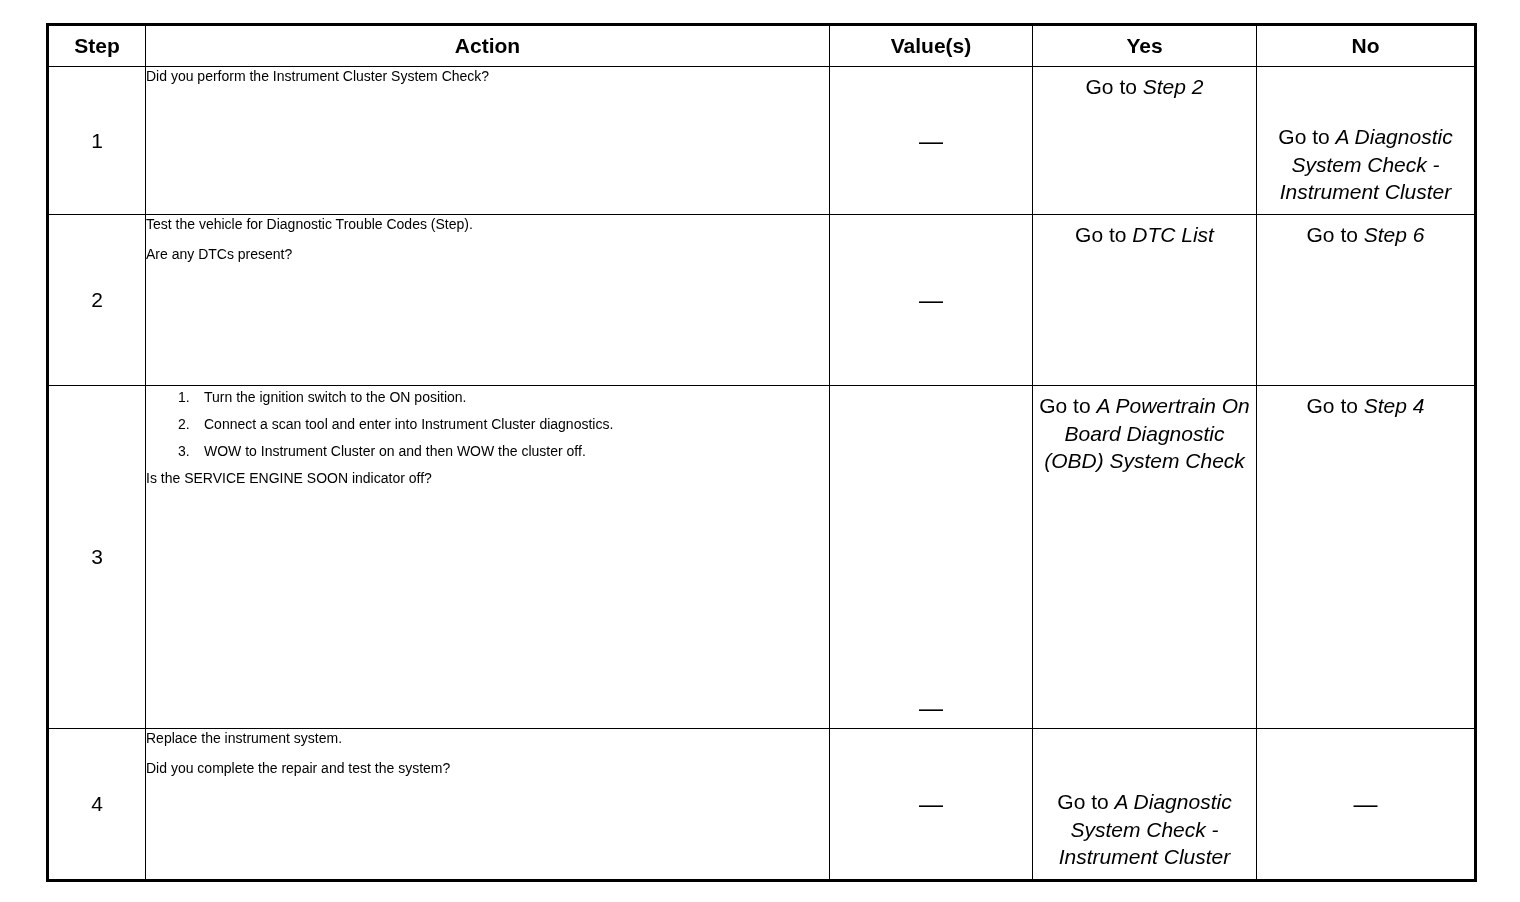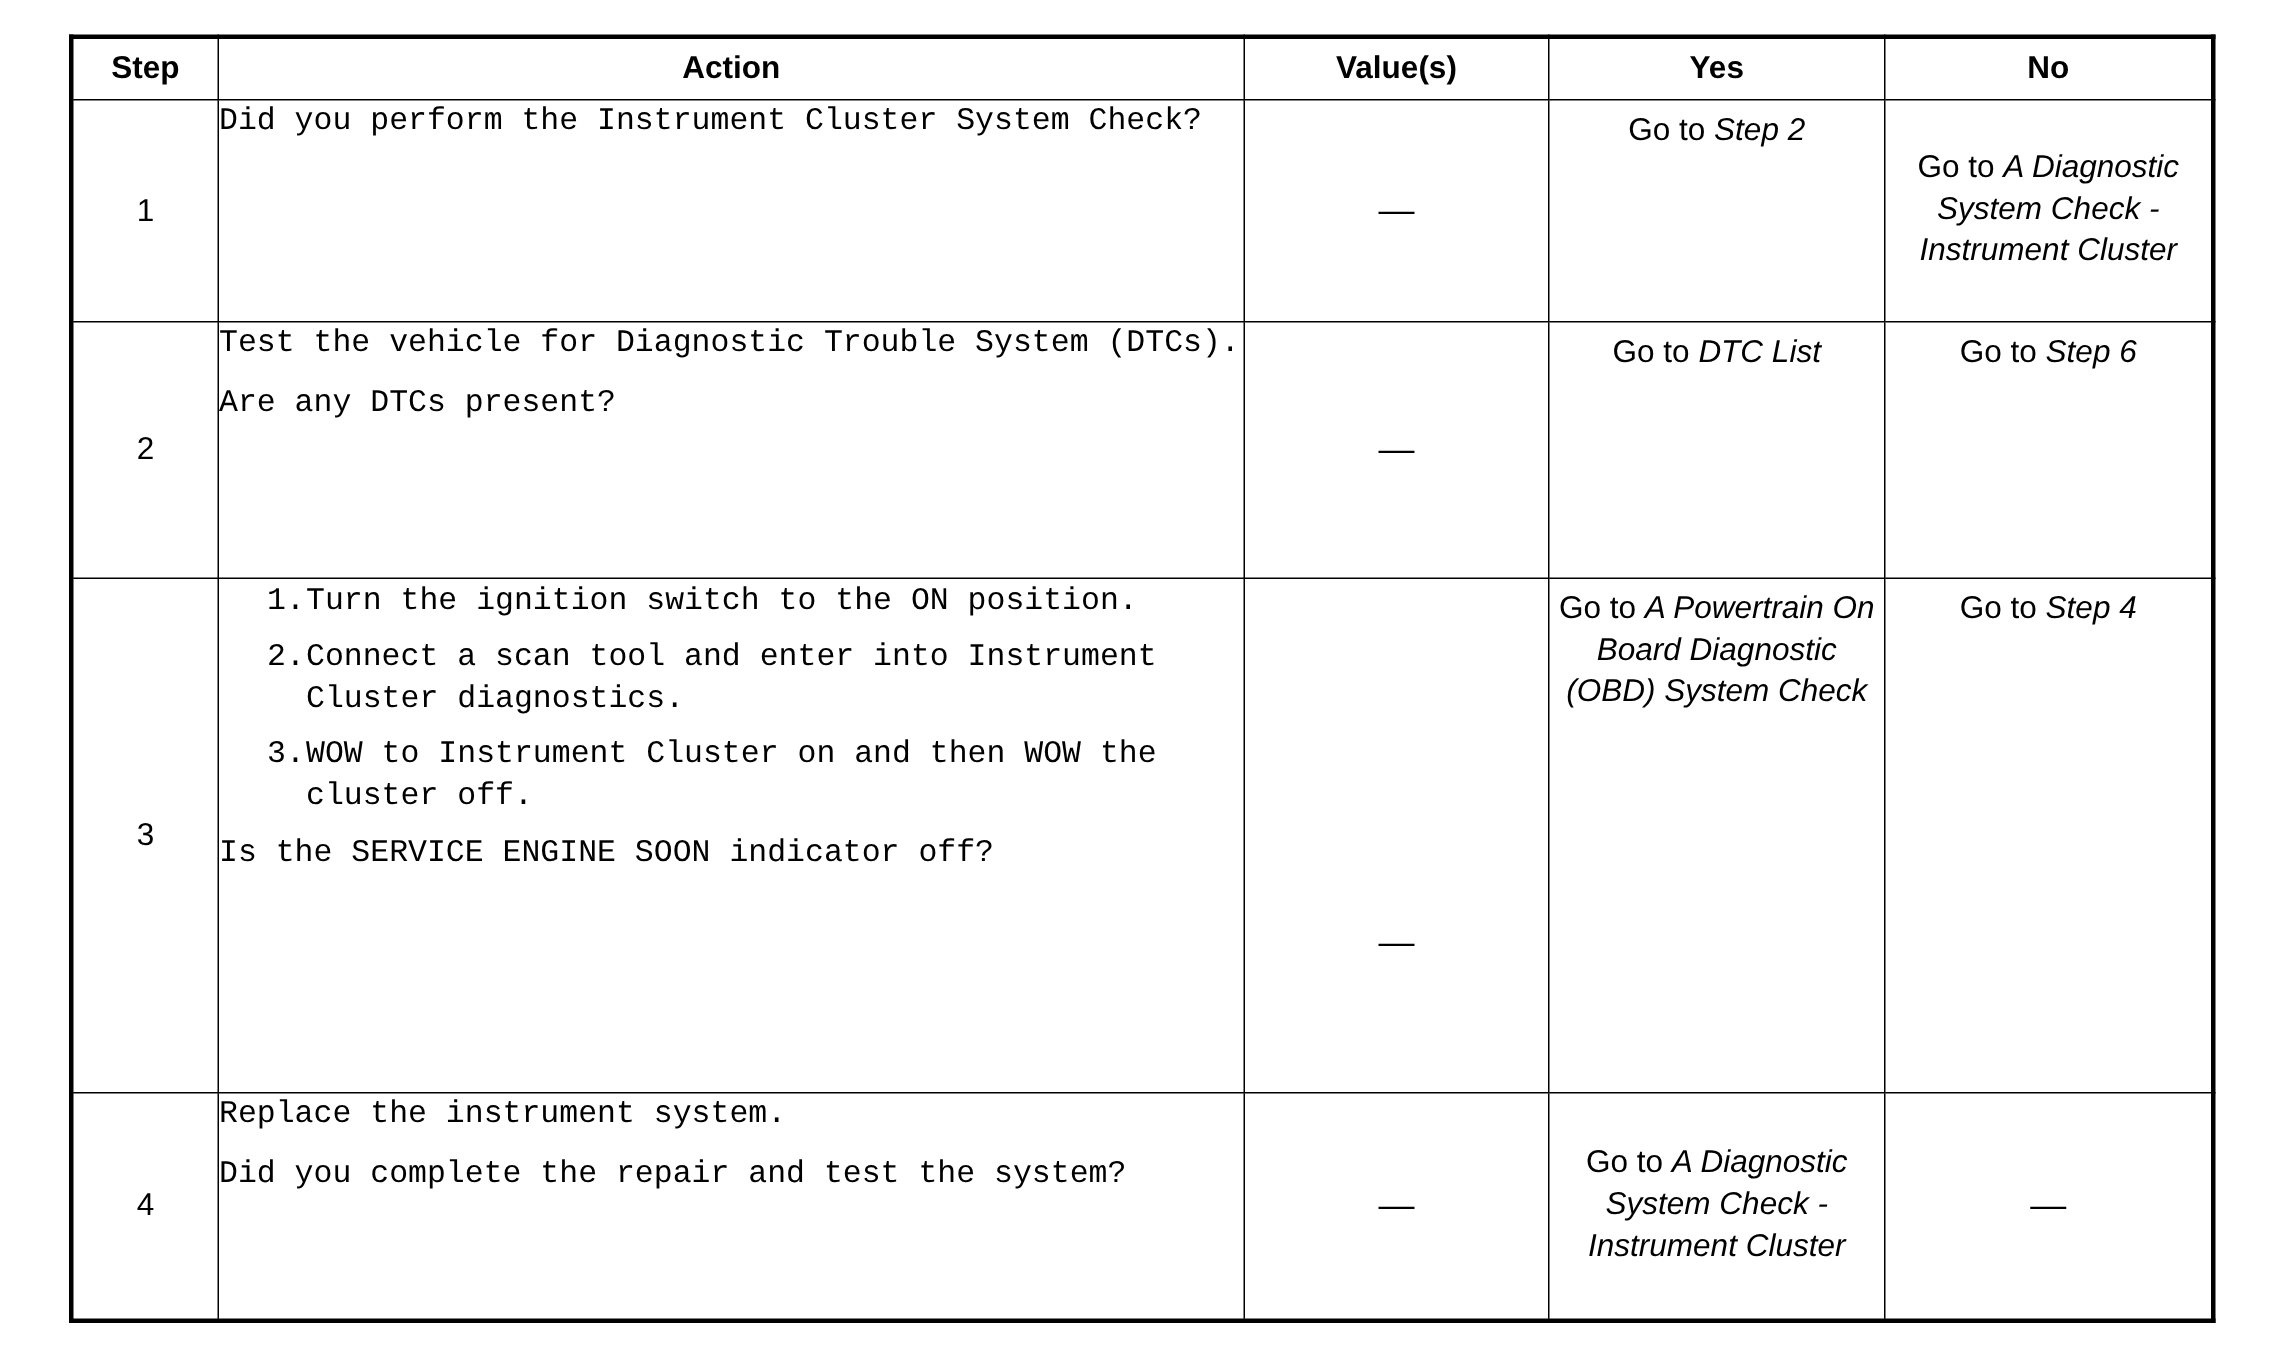--- a/index.html
+++ b/index.html
@@ -73,23 +73,22 @@
   col.c-no     { width: 219px; }
 
   .step-cell {
     text-align: center;
     vertical-align: middle;
     font-size: 21px;
   }
 
   .action-cell {
     padding: 8px 10px 6px 10px;
-    font-size: 21px;
+    font-size: 14px;
     line-height: 1.42;
-    font-family: Liberation Mono, monospace;
   }
   .action-cell .line {
     margin: 0 0 10px 0;
     white-space: normal;
   }
   .action-cell .line:last-child { margin-bottom: 0; }
 
   ol.steps {
     margin: 2px 0 2px 0;
     padding: 0 0 0 32px;
@@ -135,21 +134,21 @@
     display: flex;
     flex-direction: column;
     justify-content: flex-start;
     box-sizing: border-box;
     padding: 6px 6px 8px 6px;
   }
   .yn-top {
     height: 100%;
     display: flex;
     flex-direction: column;
-    justify-content: center;
+    justify-content: flex-end;
     box-sizing: border-box;
     padding: 6px 6px 8px 6px;
   }
   .yn-mid {
     height: 100%;
     display: flex;
     flex-direction: column;
     justify-content: center;
     box-sizing: border-box;
     padding: 6px;
@@ -222,21 +221,21 @@
         </td>
       </tr>
 
       <tr class="r2">
         <td class="step-cell">
           <div class="yn-mid">
               <span>2</span>
             </div>
         </td>
         <td class="action-cell">
-          <p class="line">Test the vehicle for Diagnostic Trouble System (DTCs).</p>
+          <p class="line">Test the vehicle for Diagnostic Trouble Codes (Step).</p>
           <p class="line">Are any DTCs present?</p>
         </td>
         <td class="value-cell">
           <div class="yn-mid">
               <span class="dash">—</span>
             </div>
         </td>
         <td class="yn-cell">
           <div class="yn-bottom">
             <div><span>Go to </span><span class="it">DTC List</span></div>

